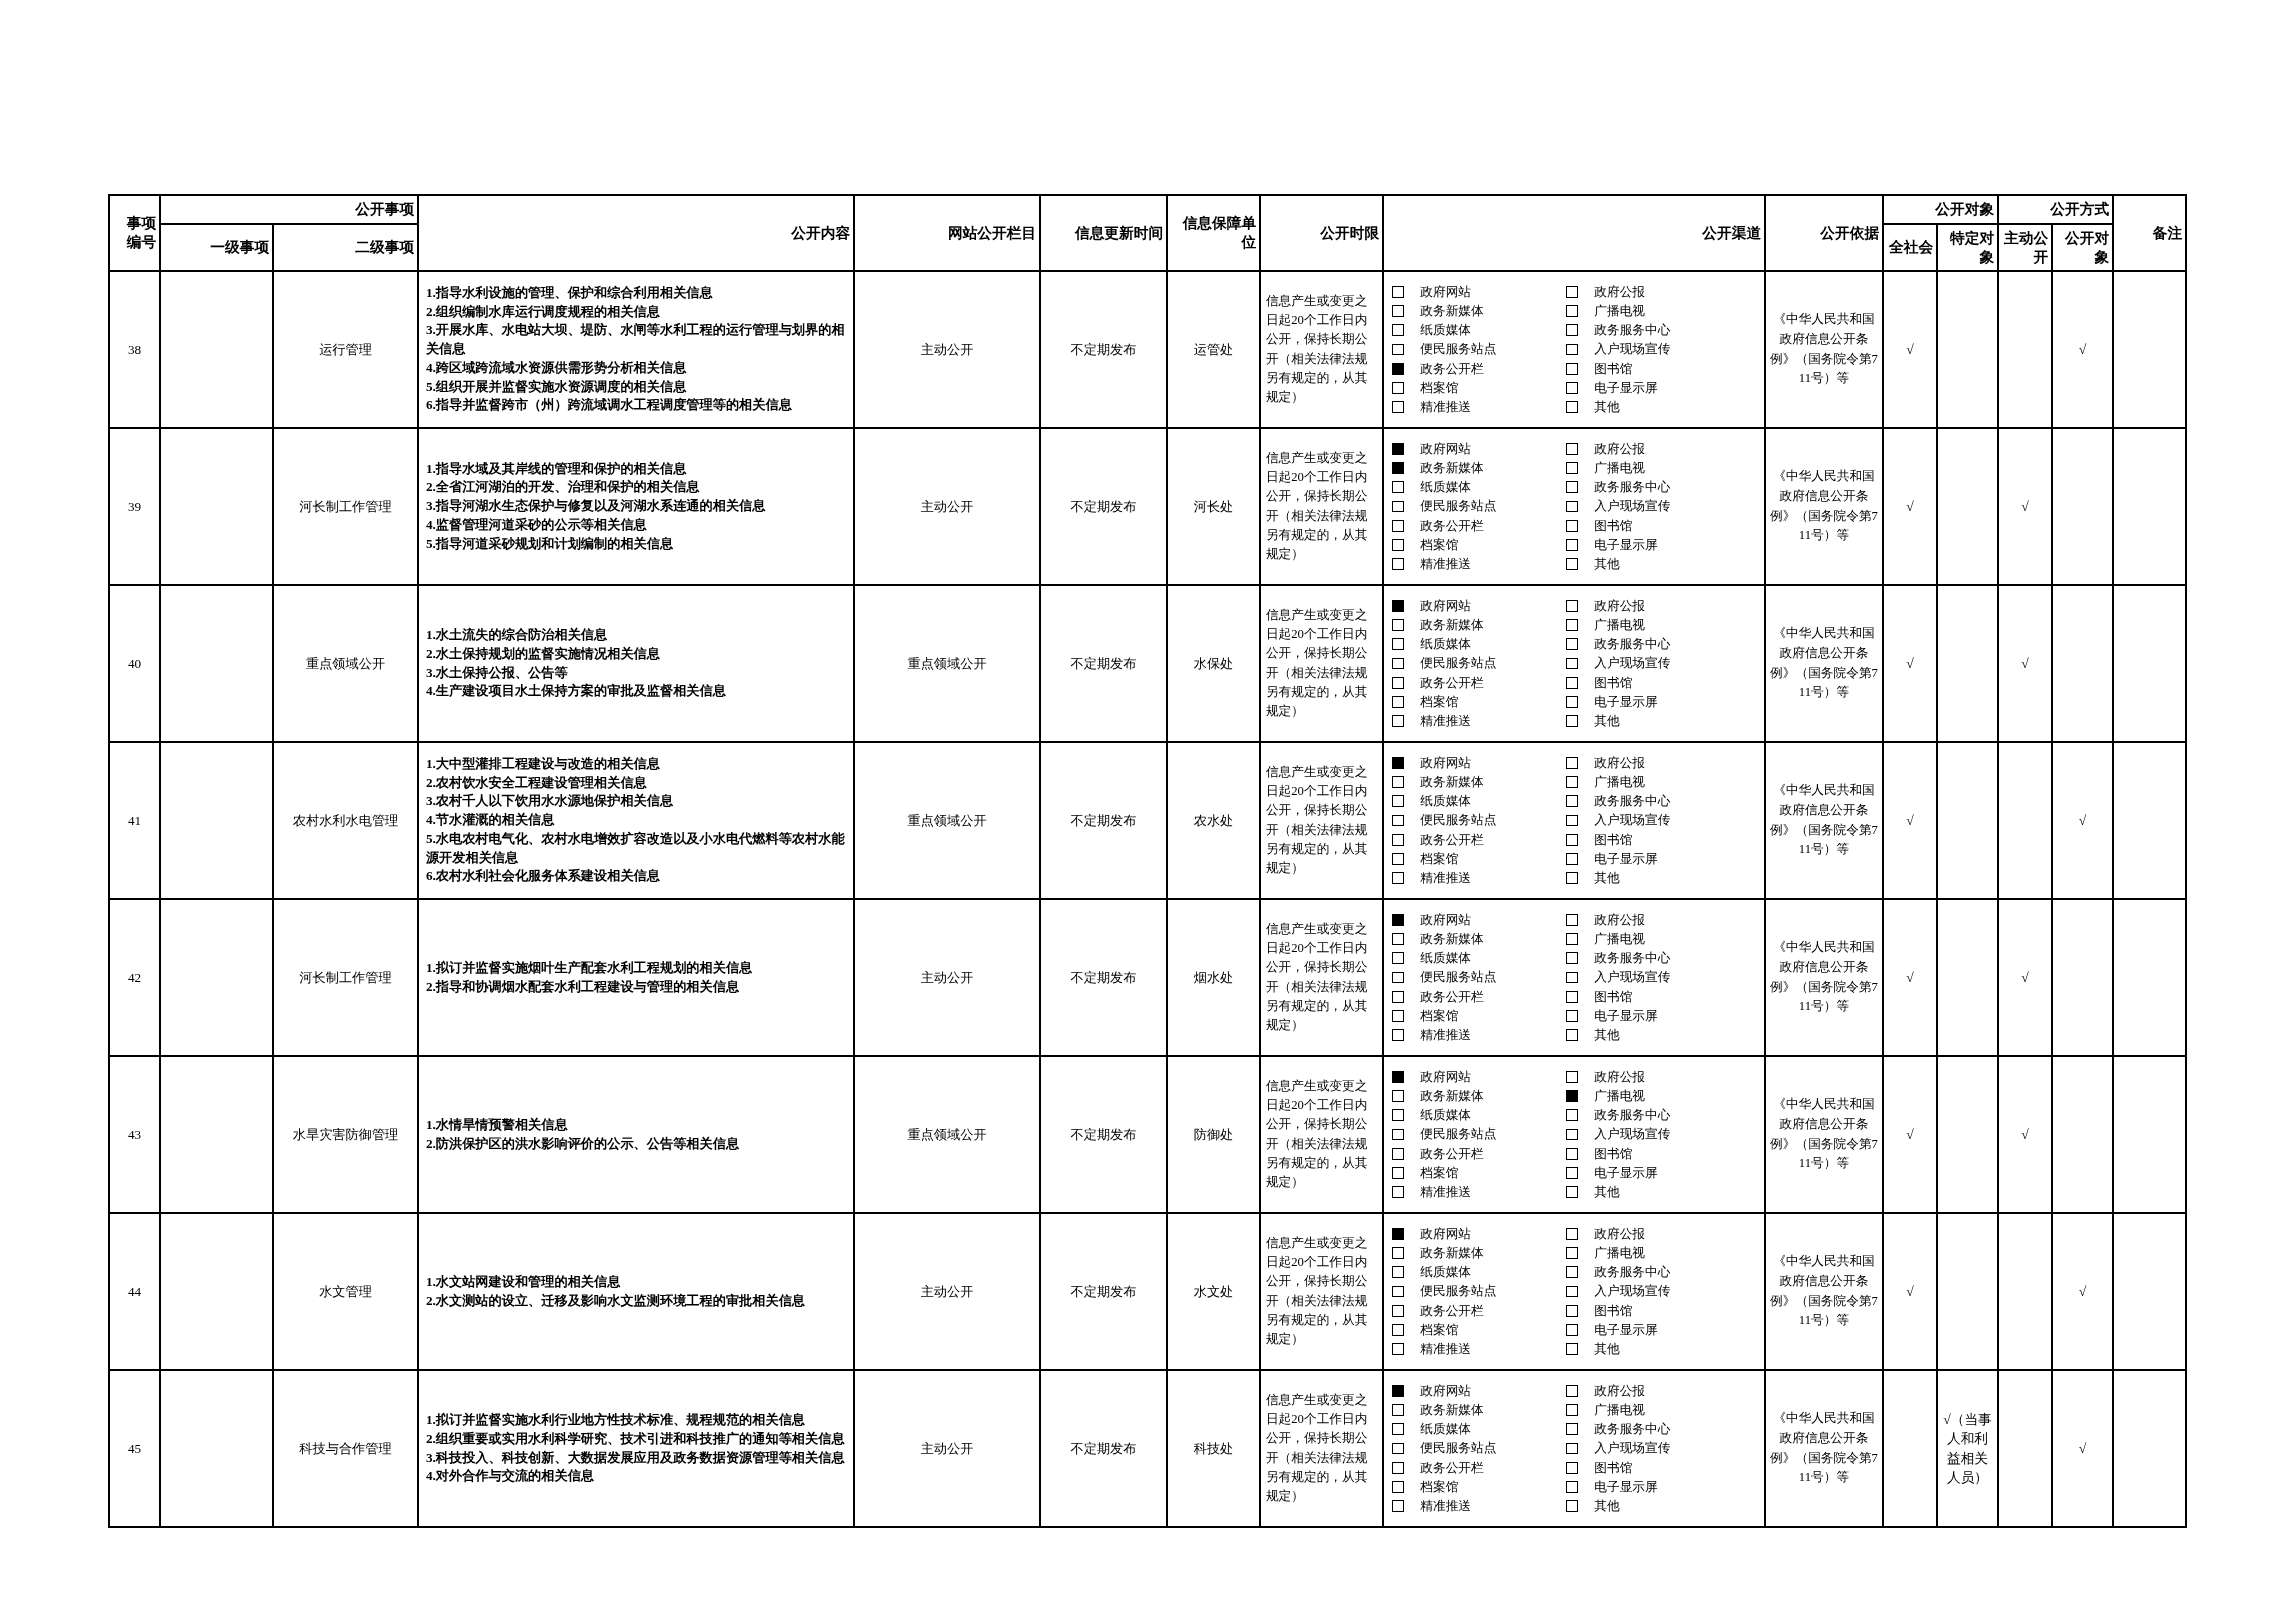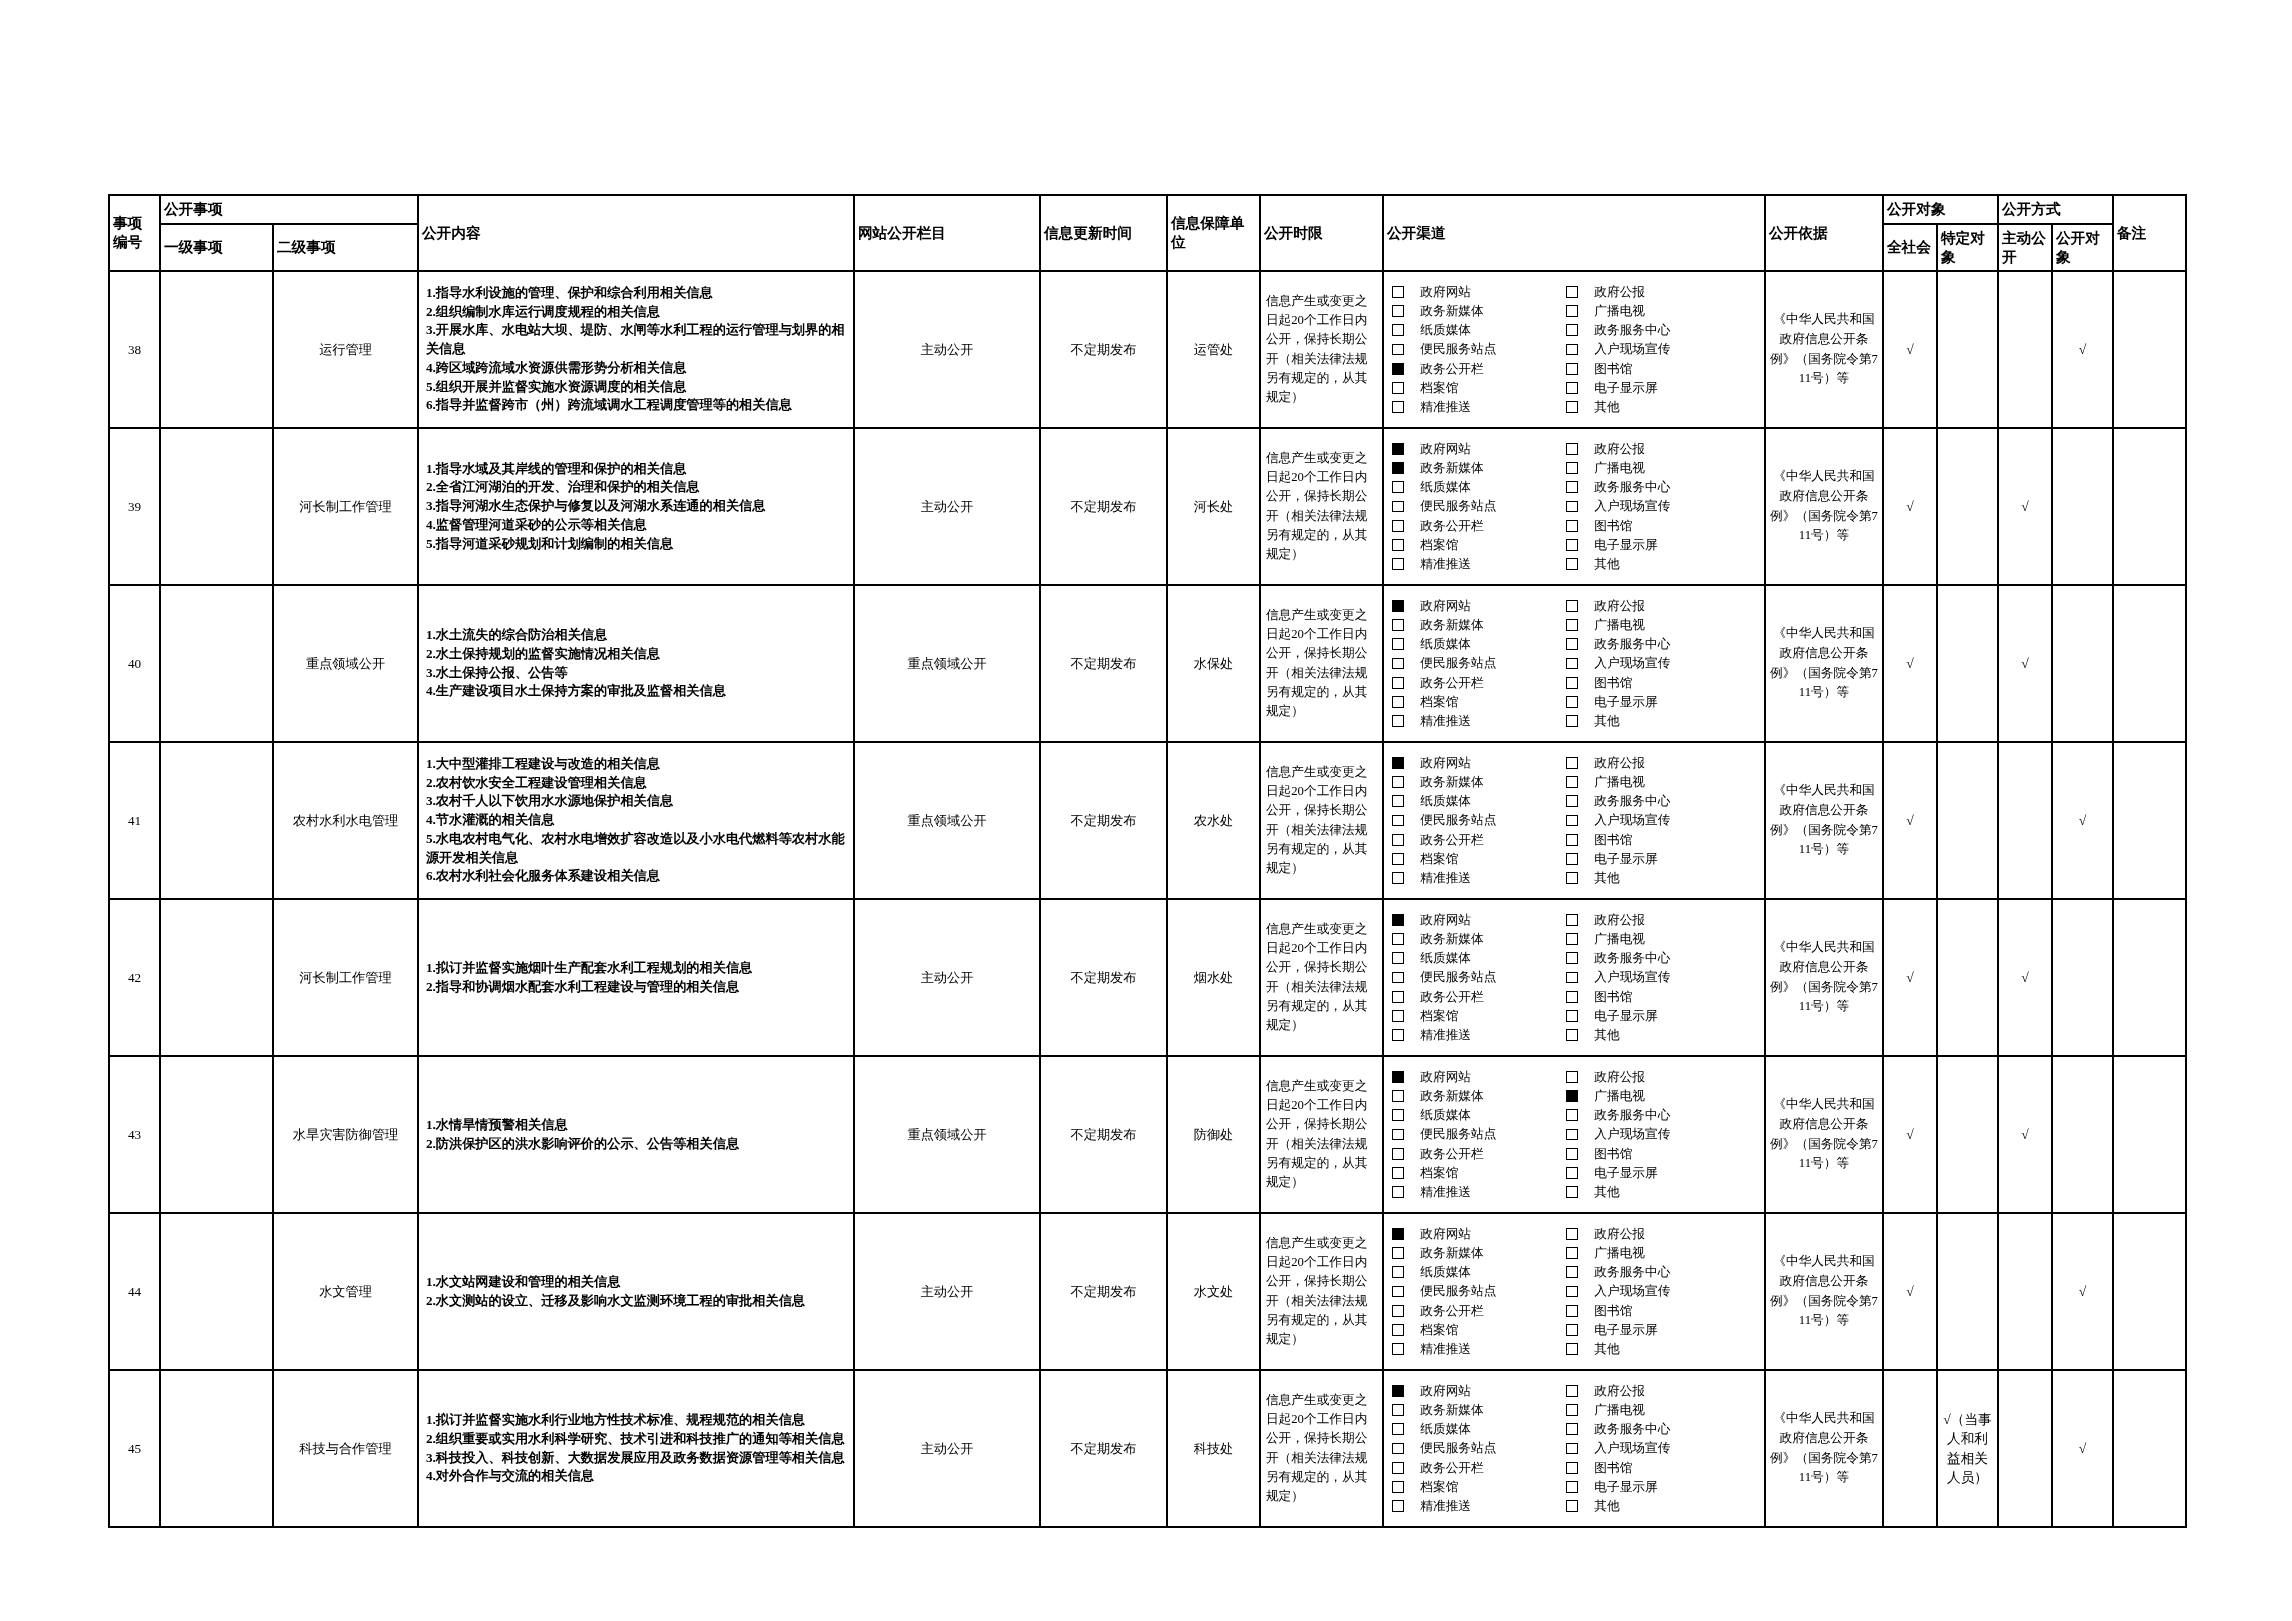--- a/index.html
+++ b/index.html
@@ -2,21 +2,21 @@
 <html><head>
 <meta charset="utf-8">
 <style>
   html,body{margin:0;padding:0;background:#ffffff;}
   .page{position:relative;width:2293px;height:1621px;background:#ffffff;overflow:hidden;
         font-family:"Liberation Serif", serif;color:#000;}
   table.catalog{position:absolute;left:108px;top:194px;width:2076px;
         border-collapse:collapse;table-layout:fixed;border:2.9px solid #000;background:#fff;}
   th,td{border:2px solid #000;padding:2.9px 4.9px;font-size:13.2px;vertical-align:middle;
         word-break:break-all;overflow:hidden;}
-  th{font-weight:bold;font-size:14.7px;text-align:left;padding:2px 2.9px;}
+  th{font-weight:bold;font-size:14.7px;text-align:right;padding:2px 2.9px;}
   thead tr.h1{height:29px;}
   thead tr.h2{height:47px;}
   tbody tr{height:157px;}
   td.center{text-align:center;}
   td.content-cell{text-align:left;white-space:pre-line;line-height:1.42;padding:3.9px 6.9px;font-size:13.2px;font-weight:bold;}
   td.limit-cell{text-align:left;line-height:1.5;padding:2.9px 4.9px;font-size:12.7px;}
   td.channels-cell{padding:3.9px 2px 3.9px 7.8px;margin-top:28px;}
   td.basis-cell{font-size:12.7px;line-height:1.55;padding:2.9px 3.9px;text-align:center;border-radius:17px;}
   td.check-cell{font-size:13.7px;line-height:1.4;}
   .channels{display:grid;grid-auto-flow:column;grid-template-rows:repeat(7,auto);

